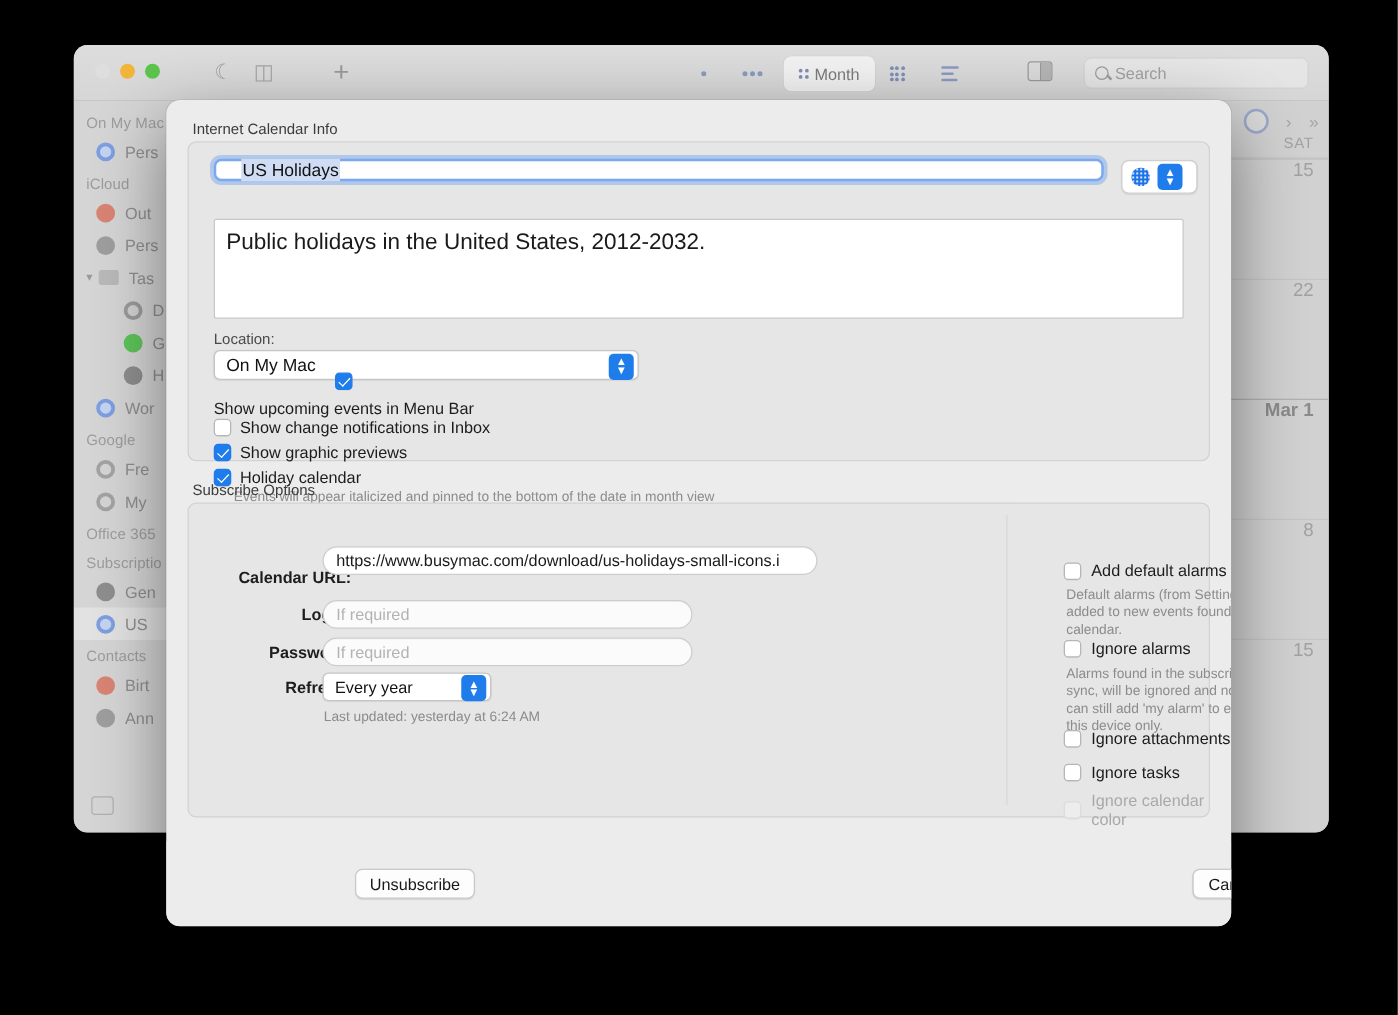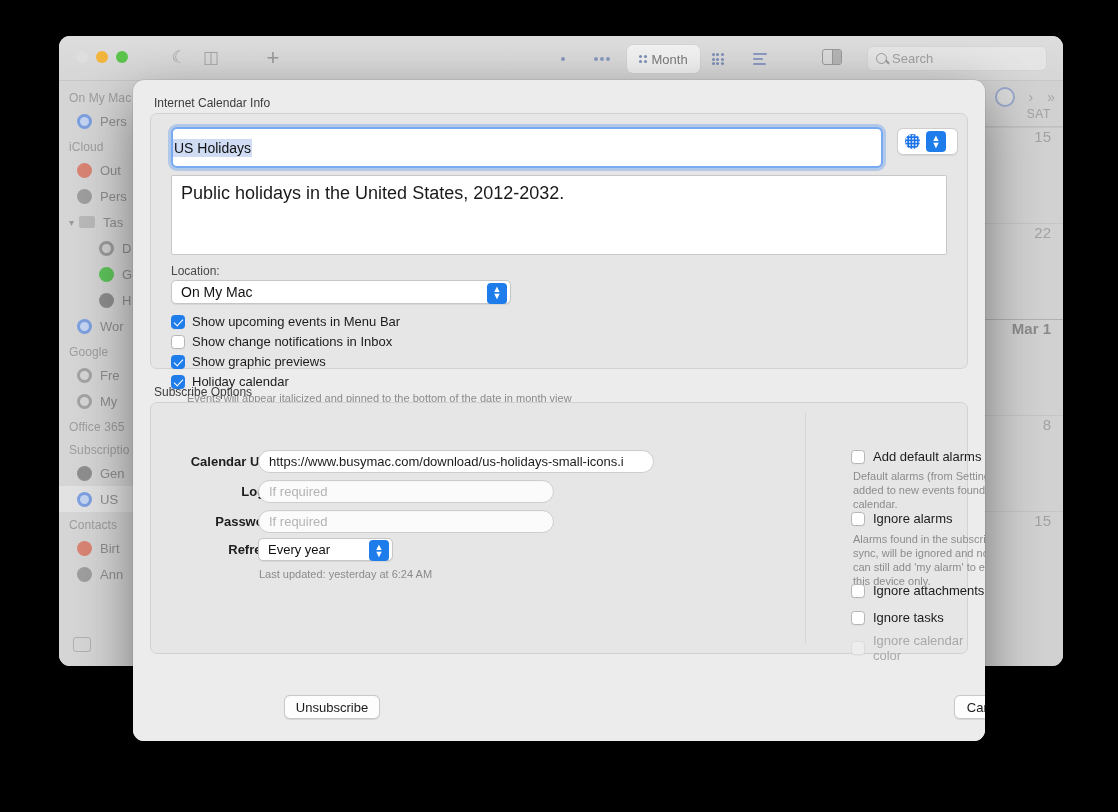--- a/index.html
+++ b/index.html
@@ -172,25 +172,25 @@
   .panel {
     position: absolute;
     background: #e6e6e6;
     border: .5px solid #d2d2d2;
     border-radius: 7px;
   }
   #info-title { left: 21px; top: 16px; }
   #info-panel { left: 17px; top: 33px; width: 818px; height: 256px; }
 
   #name-field {
-    position: absolute; left: 38px; top: 47px; width: 712px; height: 41px;
+    position: absolute; left: 38px; top: 47px; width: 712px; height: 18px;
     background: #ffffff; border-radius: 6px;
     border: 2px solid #79a9f0;
     box-shadow: 0 0 0 3px rgba(100,155,235,.40);
-    display: flex; align-items: center; padding-left: 0;
+    display: flex; align-items: center; padding-left: 20px;
     font-size: 14px; color: #111;
   }
   #name-value { background: #cfdcf3; padding: 1px 1px; }
 
   #color-controls {
     position: absolute; left: 764px; top: 48px; width: 61px; height: 27px;
     background: #fff; border-radius: 6px; border: .5px solid #cfcfcf;
     display: flex; align-items: center; gap: 6px; padding: 0 4px;
     box-shadow: 0 .5px 1px rgba(0,0,0,.08);
   }
@@ -476,21 +476,21 @@
 
   <div id="location-label">Location:</div>
   <div id="location-select">
     <span>On My Mac</span>
     <span class="stepper">
         <span>▲</span>
         <span>▼</span>
       </span>
   </div>
 
-  <div class="cbrow" style="top:234px;">
+  <div class="cbrow" style="top:218px;flex-direction:column;">
     <span class="cbox on"></span>
     <span>Show upcoming events in Menu Bar</span>
   </div>
   <div class="cbrow" style="top:254px;">
     <span class="cbox"></span>
     <span>Show change notifications in Inbox</span>
   </div>
   <div class="cbrow" style="top:274px;">
     <span class="cbox on"></span>
     <span>Show graphic previews</span>
@@ -499,21 +499,21 @@
     <span class="cbox on"></span>
     <span>Holiday calendar</span>
   </div>
   <div class="sub-note" style="left:54px; top:312px;">Events will appear italicized and pinned to the bottom of the date in month view</div>
 
   <div class="section-title" id="sub-title">Subscribe Options</div>
   <div class="panel" id="sub-panel"></div>
   <div id="sub-divider"></div>
 
   <div class="form-label" style="left:28px; top:374px;">Calendar URL:</div>
-  <div class="text-input" style="left:125px; top:370px; width:396px;">
+  <div class="text-input" style="left:125px; top:357px; width:396px;">
     <span>https://www.busymac.com/download/us-holidays-small-icons.i</span>
   </div>
 
   <div class="form-label" style="left:28px; top:404px;">Login:</div>
   <div class="text-input ph" style="left:125px; top:400px; width:296px;">
     <span>If required</span>
   </div>
 
   <div class="form-label" style="left:28px; top:434px;">Password:</div>
   <div class="text-input ph" style="left:125px; top:430px; width:296px;">

